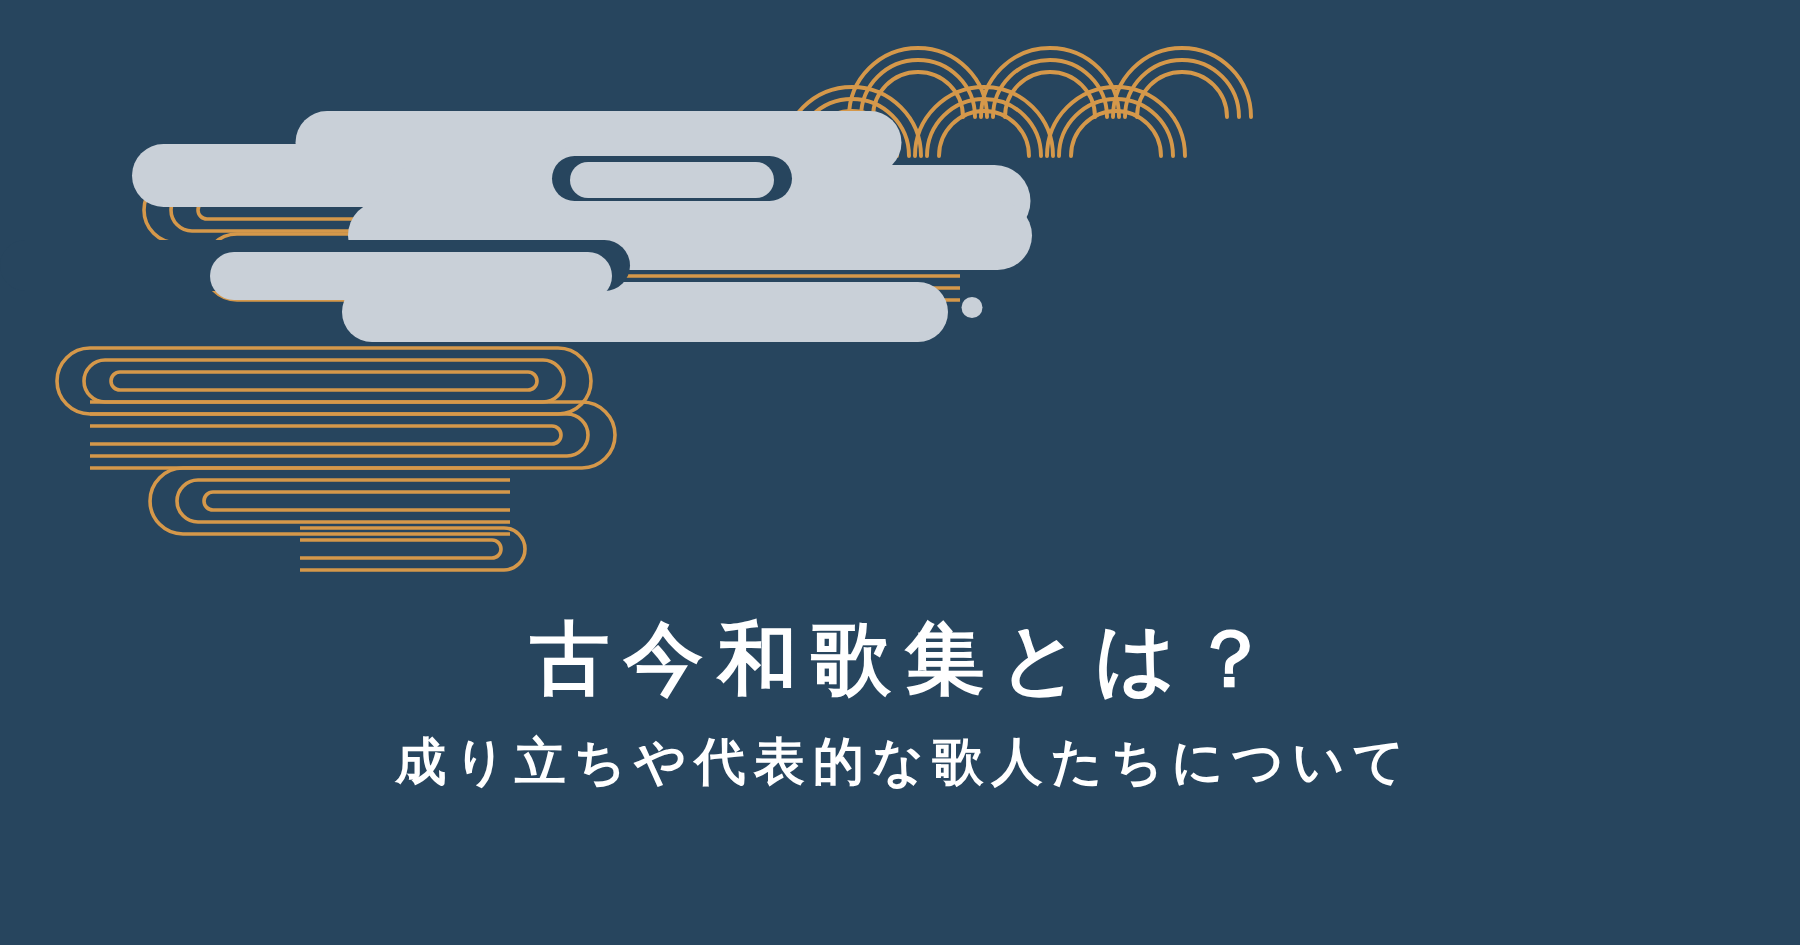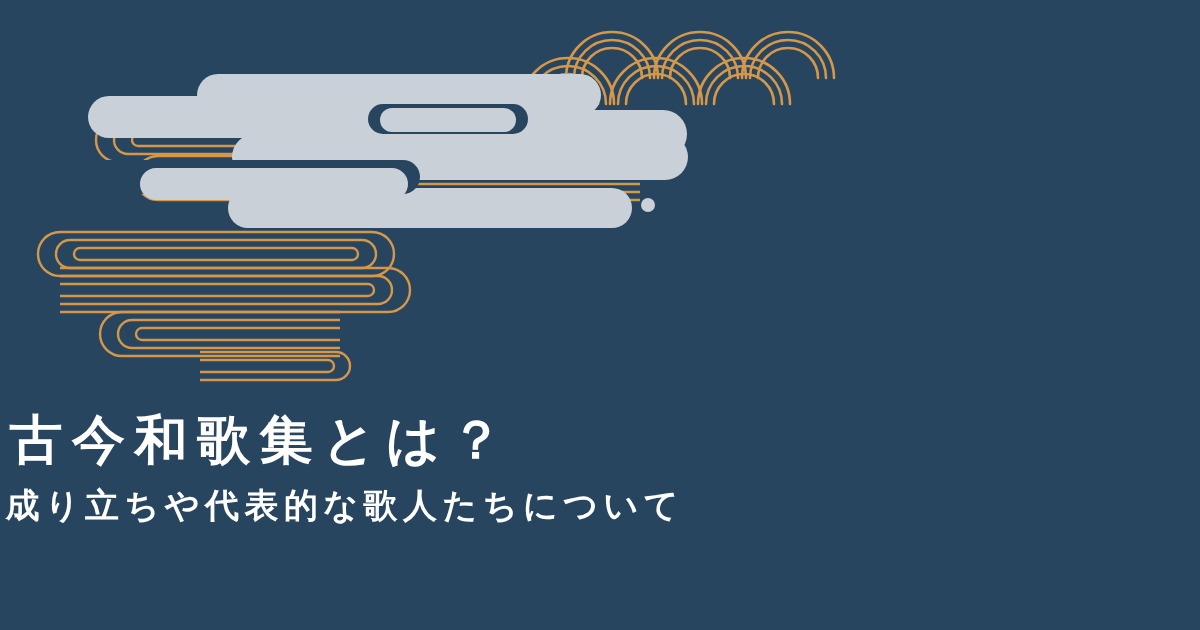--- a/index.html
+++ b/index.html
@@ -24,38 +24,38 @@
     height: 630px;
     pointer-events: none;
   }
 
   
   #title-block {
     position: absolute;
     left: 0;
     top: 408px;
     width: 1200px;
-    text-align: left;
+    text-align: center;
   }
   #page-title {
     display: block;
     color: #ffffff;
     font-family: "Liberation Serif", "DejaVu Serif", serif;
     font-weight: 700;
     font-size: 53px;
     line-height: 1.22;
     letter-spacing: 0.18em;
     text-indent: 0.18em;
     margin: 0;
     white-space: nowrap;
   }
   #page-subtitle {
     display: block;
     color: #ffffff;
-    font-family: Liberation Mono, monospace;
+    font-family: Liberation Sans, sans-serif;
     font-weight: 700;
     font-size: 34px;
     line-height: 1.25;
     letter-spacing: 0.16em;
     text-indent: 0.16em;
     margin: 14px 0 0 0;
     white-space: nowrap;
   }
 </style>
 </head>

